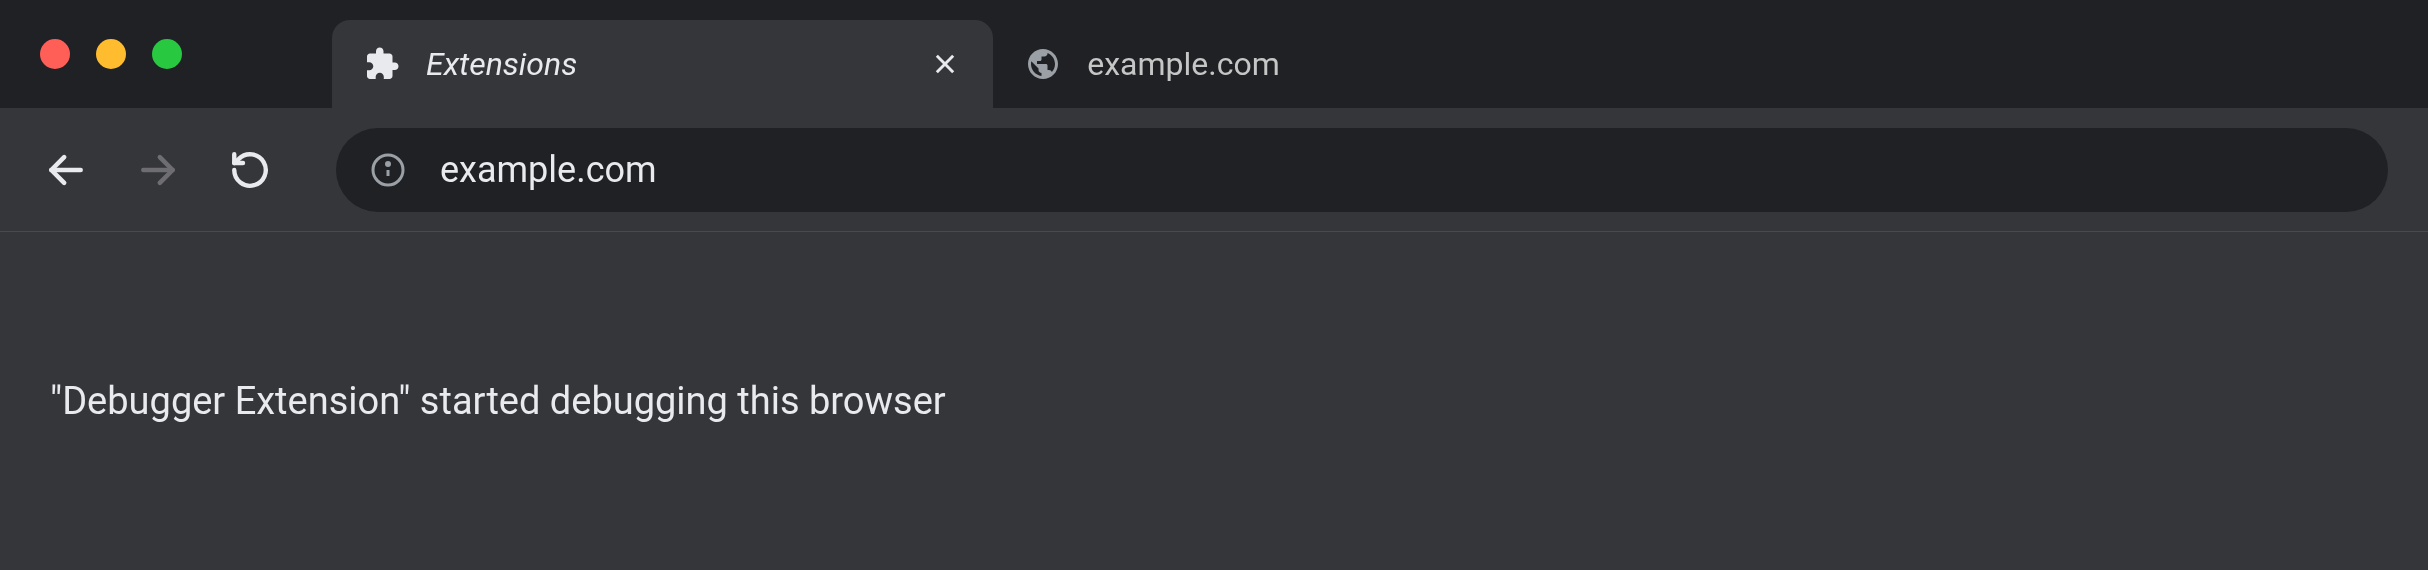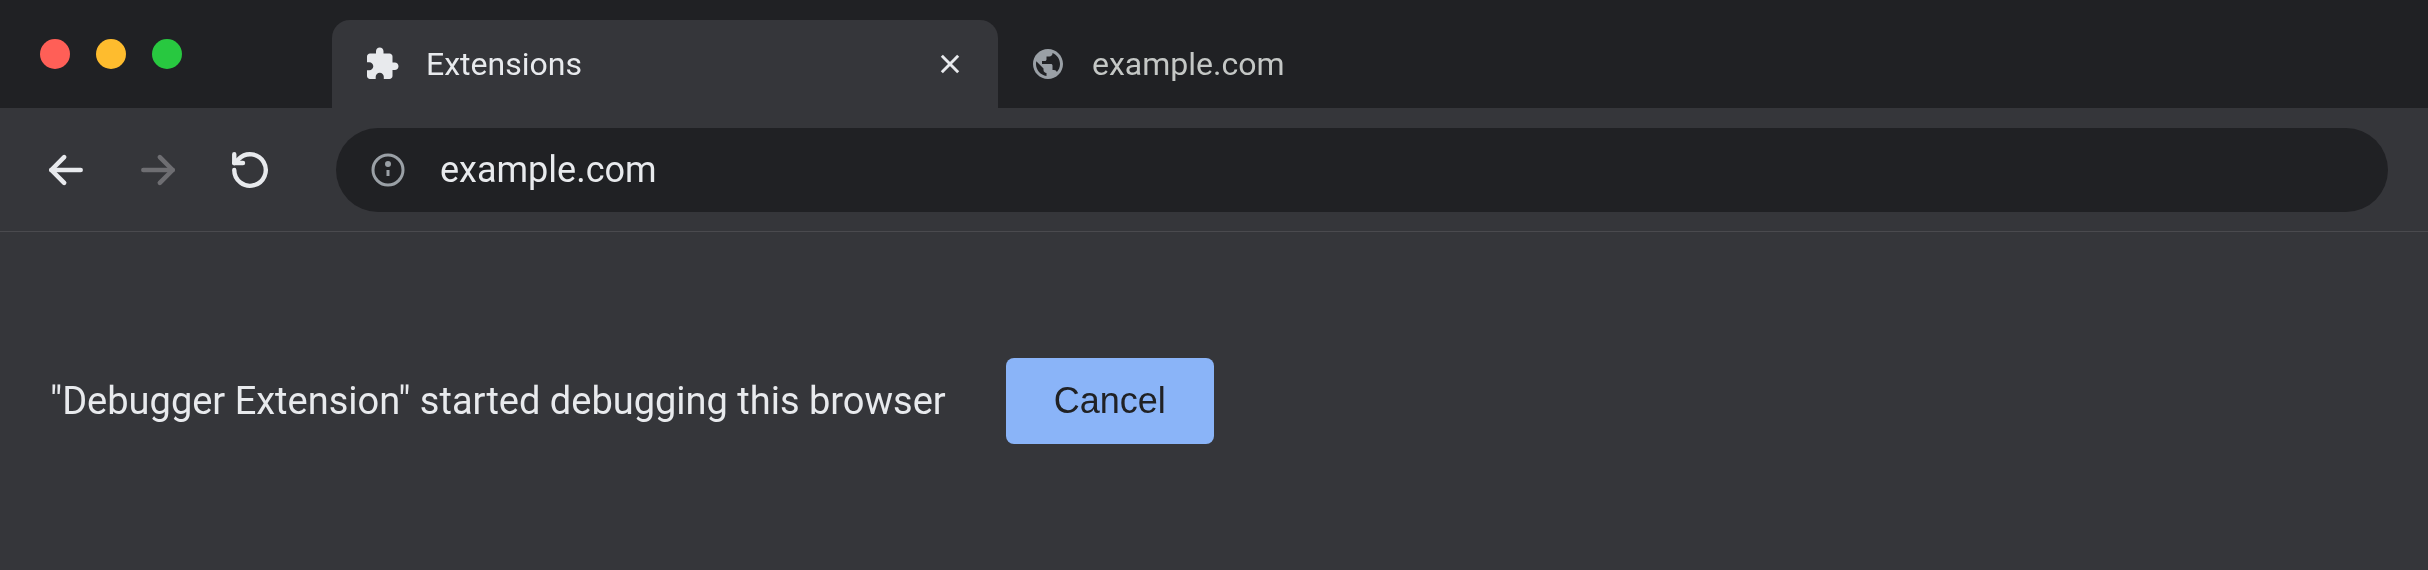--- a/index.html
+++ b/index.html
@@ -38,20 +38,21 @@
       height: 88px;
       display: flex;
       align-items: center;
       padding: 0 30px;
       border-radius: 18px 18px 0 0;
       position: relative;
       margin-top: 20px;
     }
     .tab.active {
       background: #35363a;
+      font-style: italic;
     }
     .tab.inactive {
       background: transparent;
     }
     .tab-icon {
       width: 40px;
       height: 40px;
       display: flex;
       align-items: center;
       justify-content: center;
@@ -205,14 +206,13 @@
         <line x1="12" y1="16" x2="12" y2="12"></line>
         <circle cx="12" cy="8" r="1" fill="#9aa0a6"></circle>
       </svg>
     </div>
     <span class="url-text">example.com</span>
   </div>
 </div>
 
 <div class="info-bar">
   <span class="info-text">"Debugger Extension" started debugging this browser</span>
-  <button class="cancel-btn">Cancel</button>
 </div>
 
 </body></html>

